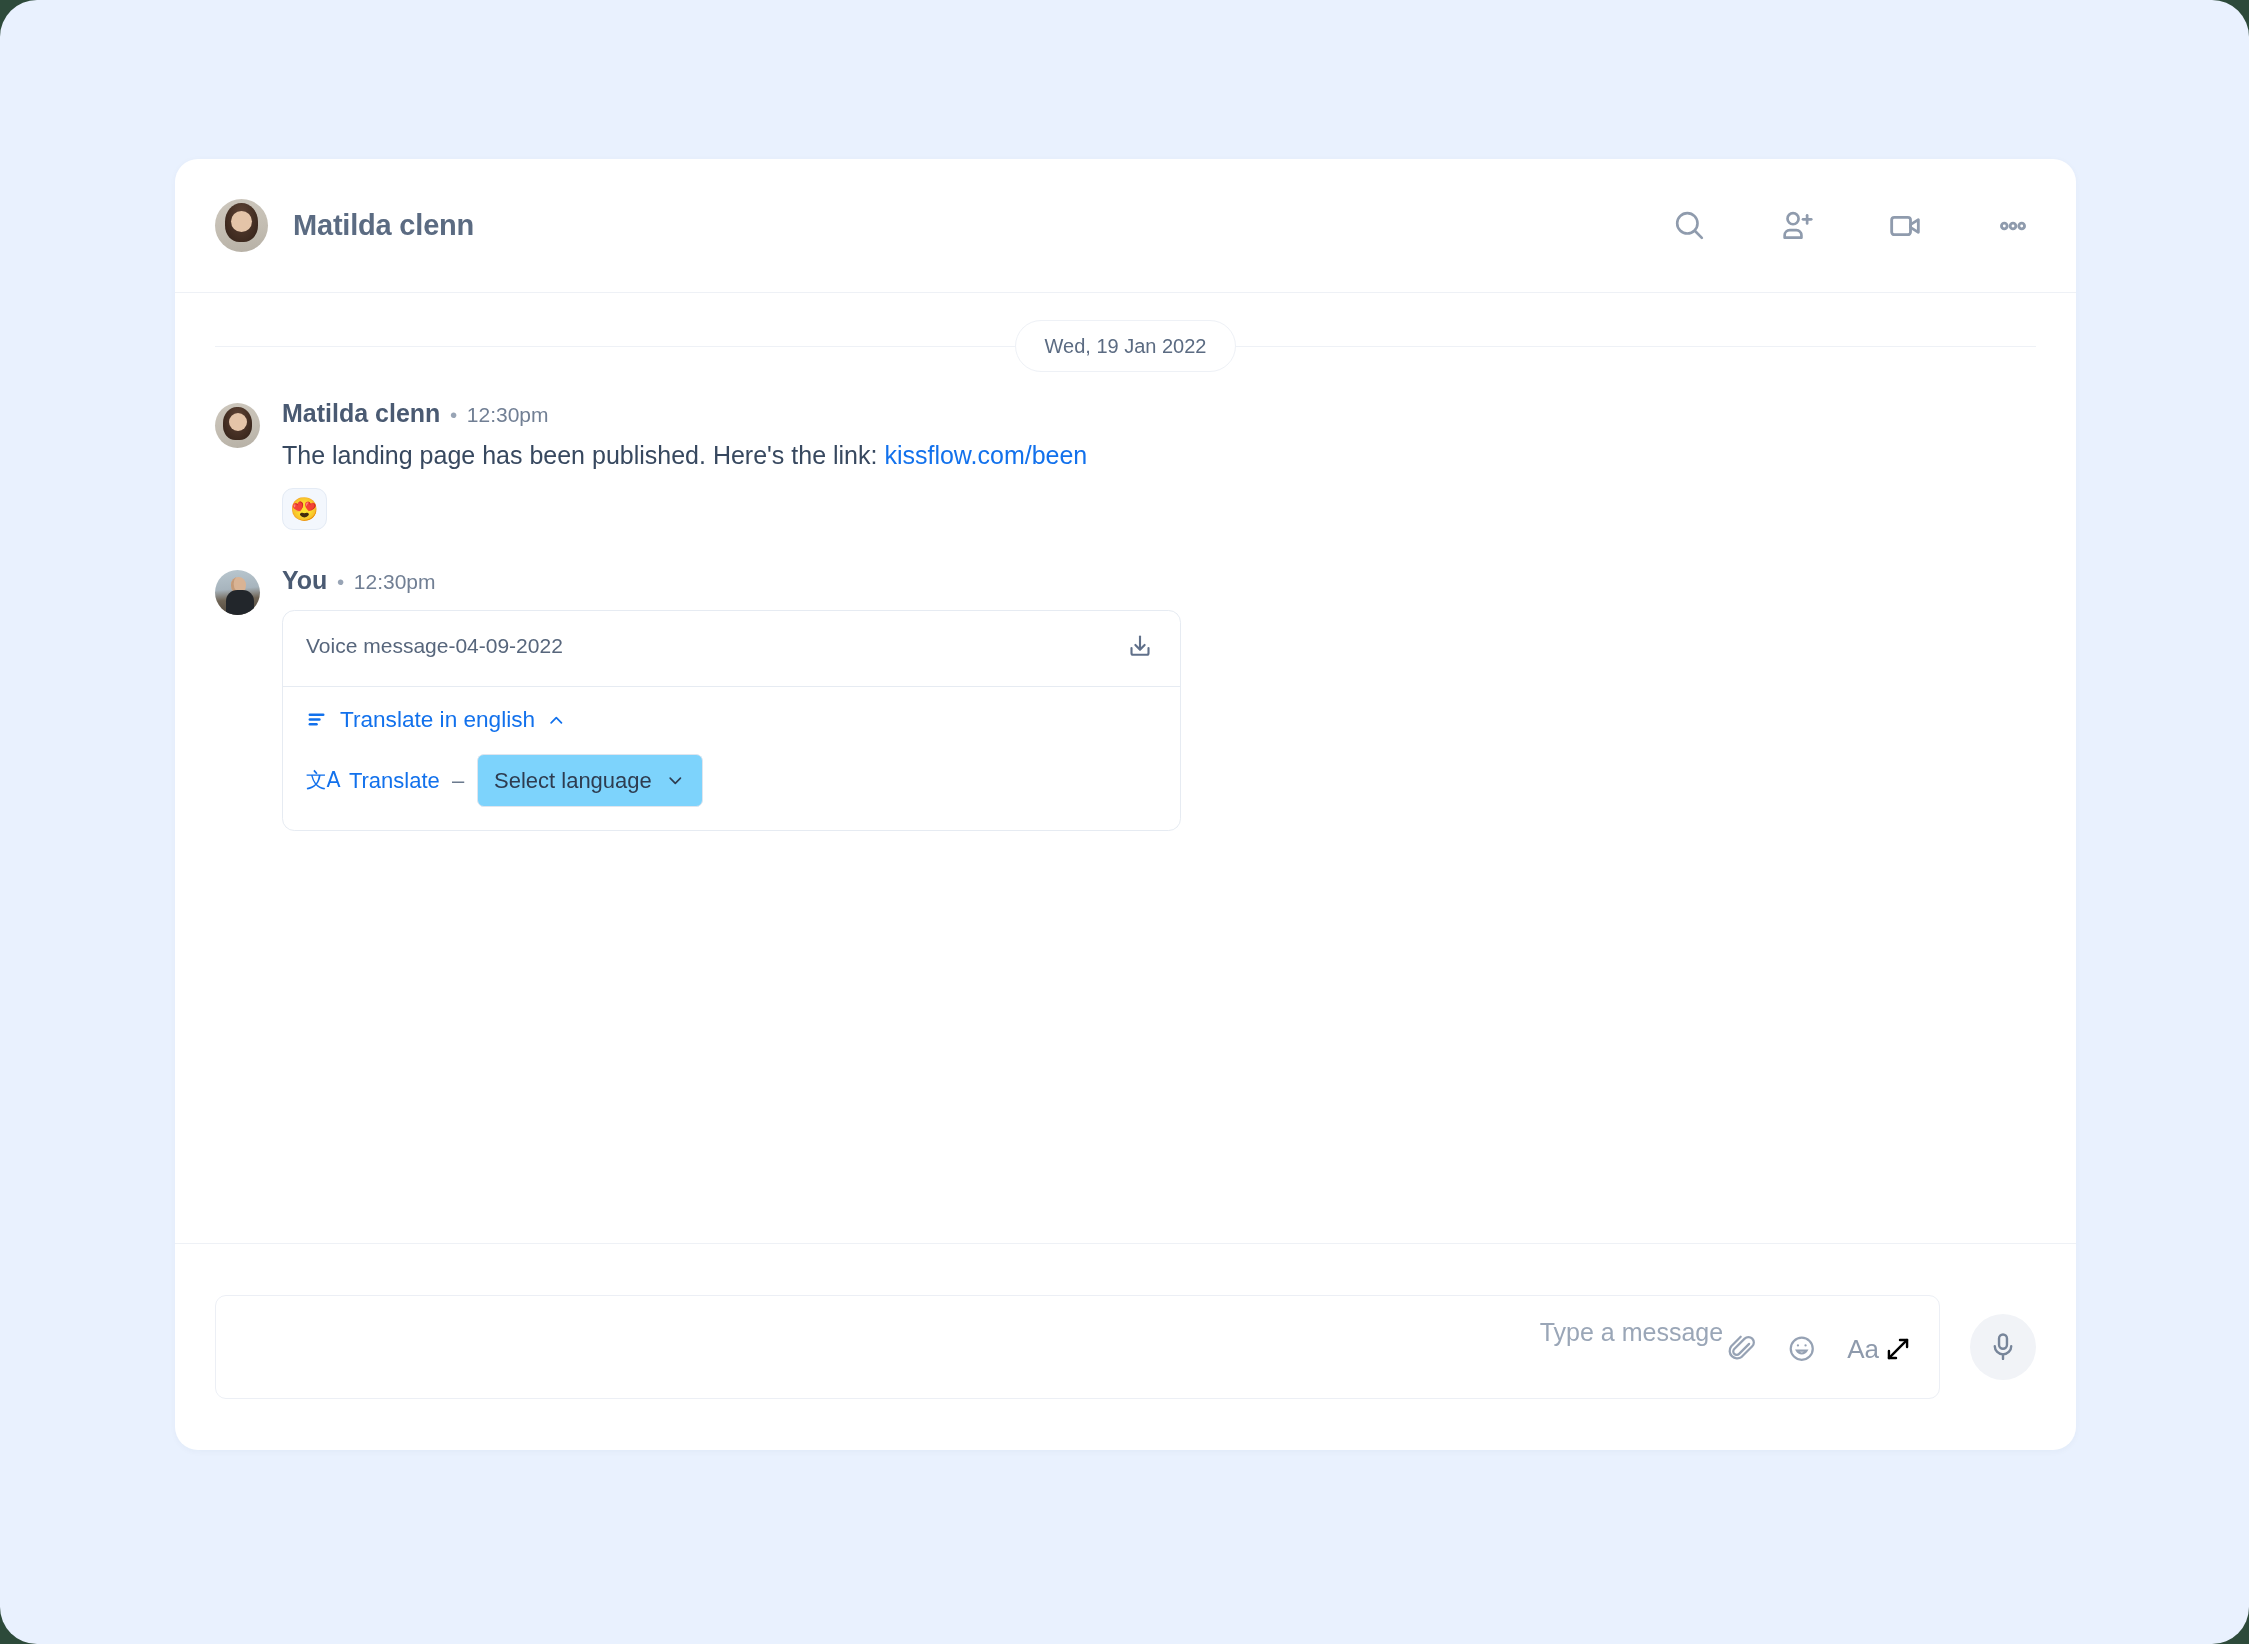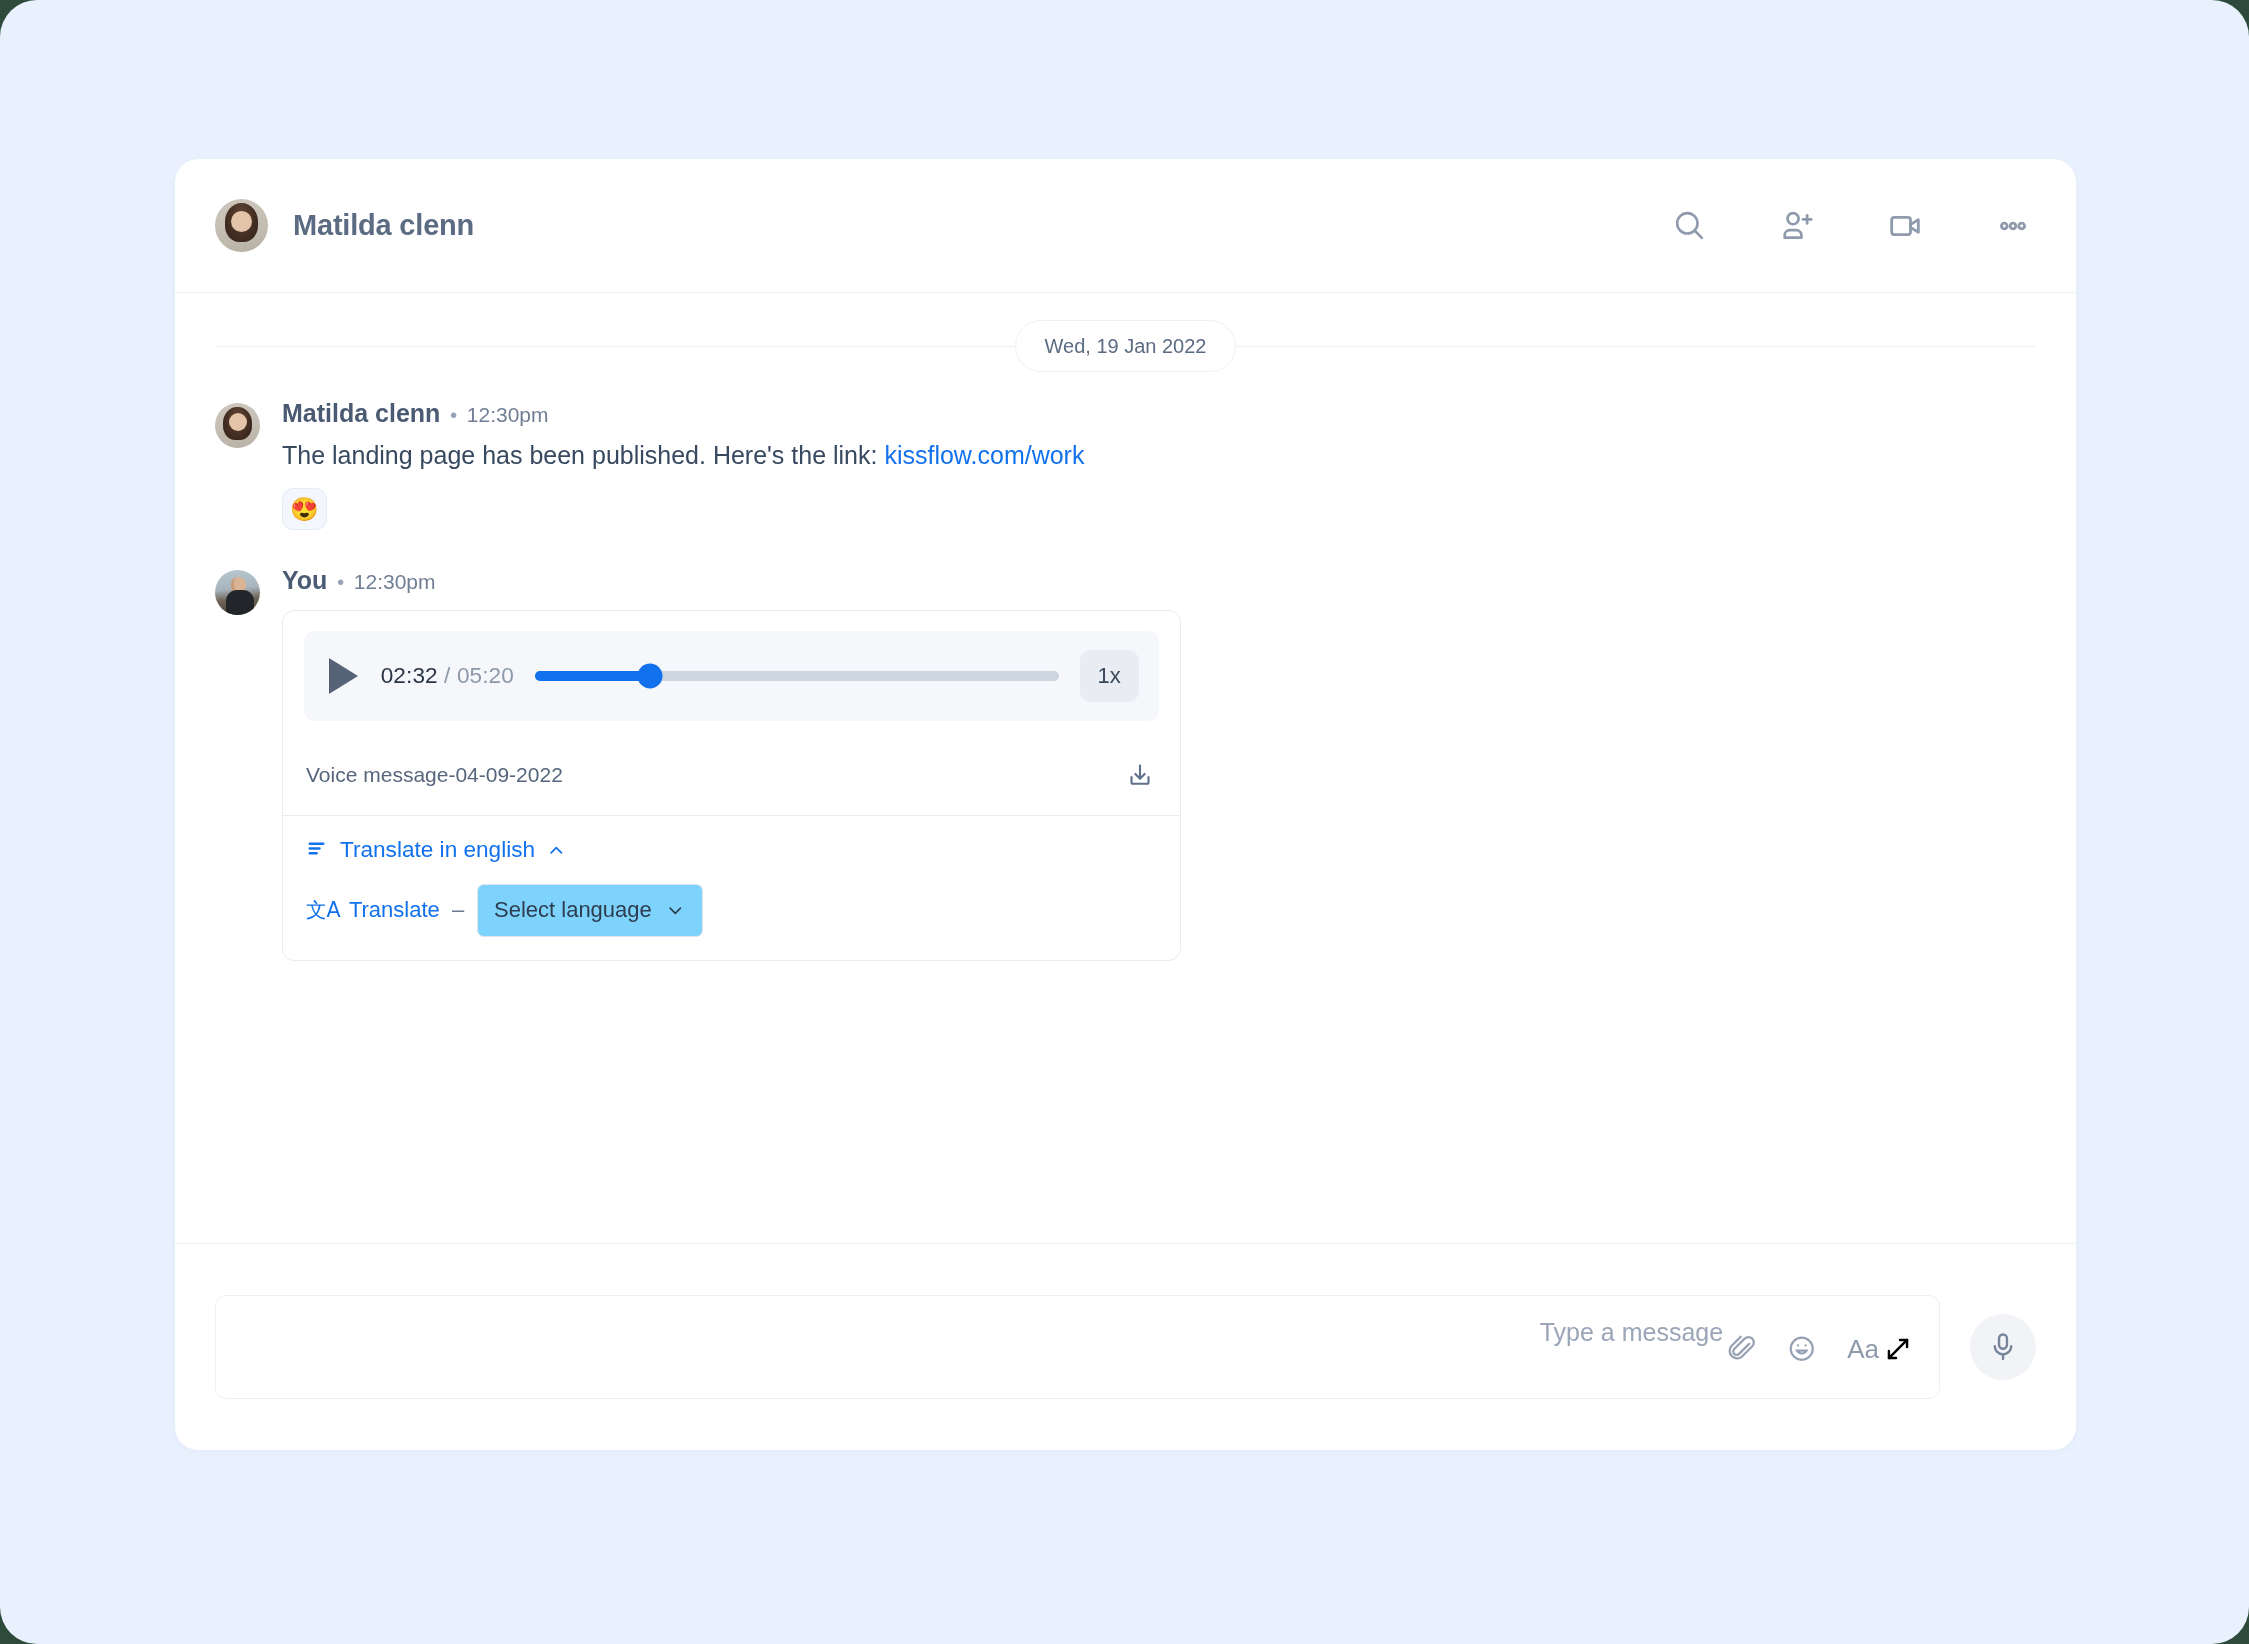--- a/index.html
+++ b/index.html
@@ -478,57 +478,40 @@
 
       <div class="msg-group">
         <div class="avatar matilda"></div>
         <div class="msg-body">
           <div class="msg-meta">
             <span class="msg-author">Matilda clenn</span>
             <span class="msg-dot">•</span>
             <span class="msg-time">12:30pm</span>
           </div>
           <div class="msg-text">
-            <span>The landing page has been published. Here's the link: </span><a class="link" href="#">kissflow.com/work</a>
+            <span>The landing page has been published. Here's the link: </span><a class="link" href="#">kissflow.com/been</a>
           </div>
           <div class="reactions">
             <span class="reaction-pill">😍</span>
           </div>
         </div>
       </div>
 
       <div class="group-spacer"></div>
 
       <div class="msg-group">
         <div class="avatar you"></div>
         <div class="msg-body">
           <div class="msg-meta">
             <span class="msg-author">You</span>
             <span class="msg-dot">•</span>
             <span class="msg-time">12:30pm</span>
           </div>
 
           <div class="voice-card">
-            <div class="voice-top">
-              <div class="player">
-                <div class="play-btn">
-                  <span class="play-tri"></span>
-                </div>
-                <div class="time-readout">
-                  <span>02:32</span><span class="total"> / </span><span class="total">05:20</span>
-                </div>
-                <div class="track-wrap">
-                  <div class="track">
-                    <div class="track-fill" id="trackFill" style="width: 22%;"></div>
-                    <div class="track-thumb" id="trackThumb" style="left: 22%;"></div>
-                  </div>
-                </div>
-                <div class="speed-pill">1x</div>
-              </div>
-            </div>
 
             <div class="voice-filerow">
               <div class="voice-filename">Voice message-04-09-2022</div>
               <div class="download-btn">
                 <svg width="30" height="30" viewBox="0 0 24 24" fill="none" stroke="currentColor" stroke-width="1.7" stroke-linecap="round" stroke-linejoin="round">
                   <line x1="12" y1="4.4" x2="12" y2="14.6"></line>
                   <polyline points="8.3,11.2 12,14.9 15.7,11.2"></polyline>
                   <path d="M5.2 13.6v4.2a1.2 1.2 0 0 0 1.2 1.2h11.2a1.2 1.2 0 0 0 1.2-1.2v-4.2"></path>
                 </svg>
               </div>

